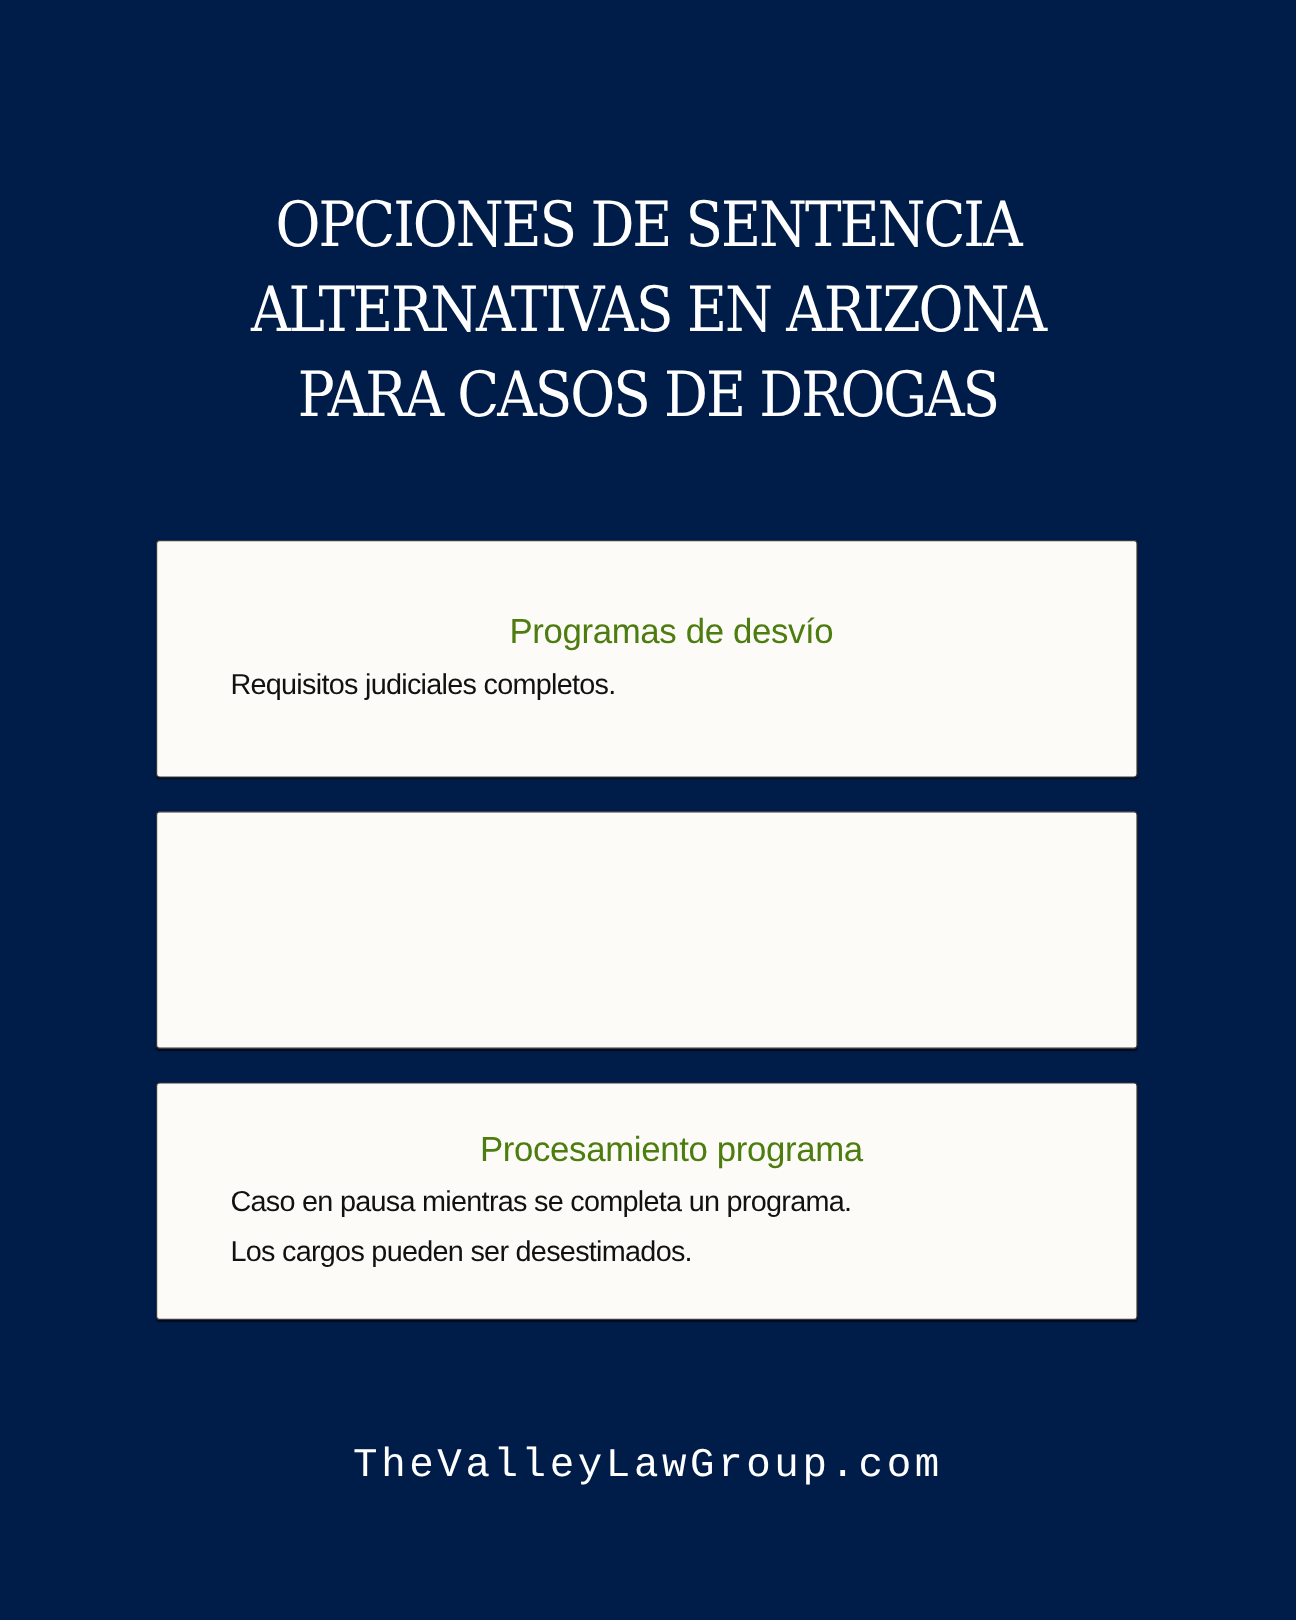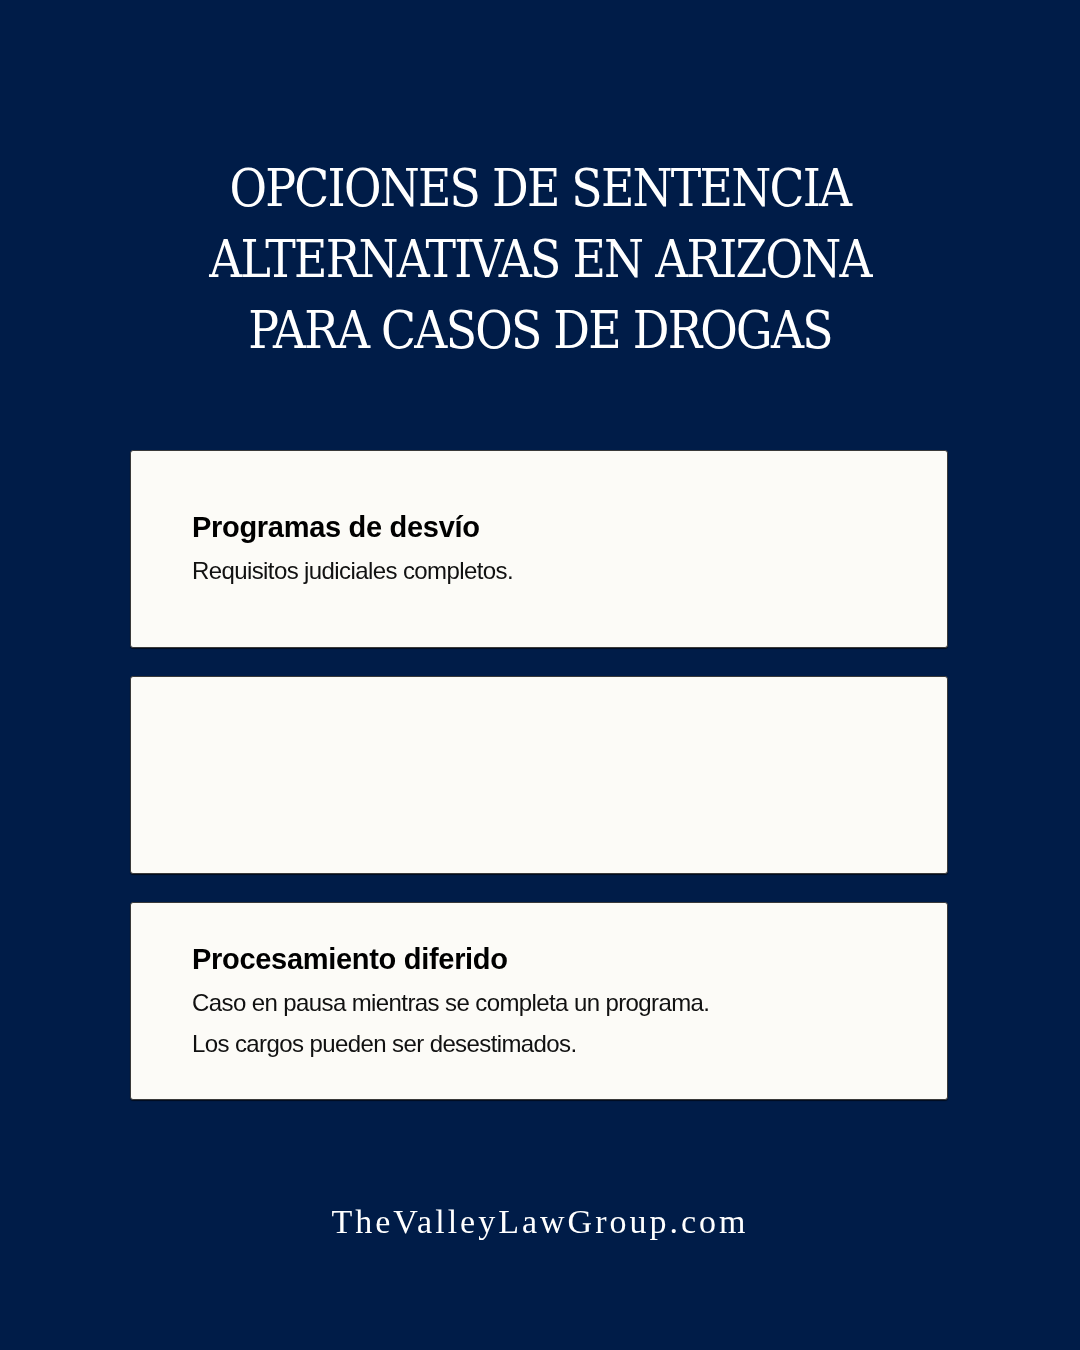--- a/index.html
+++ b/index.html
@@ -45,43 +45,44 @@
       box-shadow: 0 1px 1px rgba(0,0,0,0.6);
     }
     .card-inner {
       position: absolute;
       left: 61px;
       right: 20px;
       top: 50%;
       transform: translateY(-50%);
     }
     .card-title {
-      color: #000000;
+      color: #4d7c0f;
       font-family: "Liberation Sans", sans-serif;
-      font-weight: bold;
+      font-weight: normal;
       font-size: 29px;
       line-height: 40px;
       letter-spacing: -0.3px;
       margin-bottom: 3px;
+      text-align: center;
     }
     .card-line {
       color: #111111;
       font-family: "Liberation Sans", sans-serif;
       font-size: 24px;
       line-height: 41px;
       letter-spacing: -0.6px;
     }
     .footer {
       position: absolute;
       top: 1200px;
       left: 0;
       width: 1080px;
       text-align: center;
       color: #ffffff;
-      font-family: Liberation Serif, serif;
+      font-family: Liberation Mono, monospace;
       font-weight: 300;
       font-size: 34px;
       letter-spacing: 3px;
       line-height: 44px;
     }
   </style>
 </head>
 <body>
 
 <h1 class="title">
@@ -97,19 +98,19 @@
   </div>
 </div>
 
 <div class="card" style="top:676px;">
   <div class="card-inner">
   </div>
 </div>
 
 <div class="card" style="top:902px;">
   <div class="card-inner">
-    <div class="card-title">Procesamiento diferido</div>
+    <div class="card-title">Procesamiento programa</div>
     <div class="card-line">Caso en pausa mientras se completa un programa.</div>
     <div class="card-line">Los cargos pueden ser desestimados.</div>
   </div>
 </div>
 
 <div class="footer">TheValleyLawGroup.com</div>
 
 </body></html>

